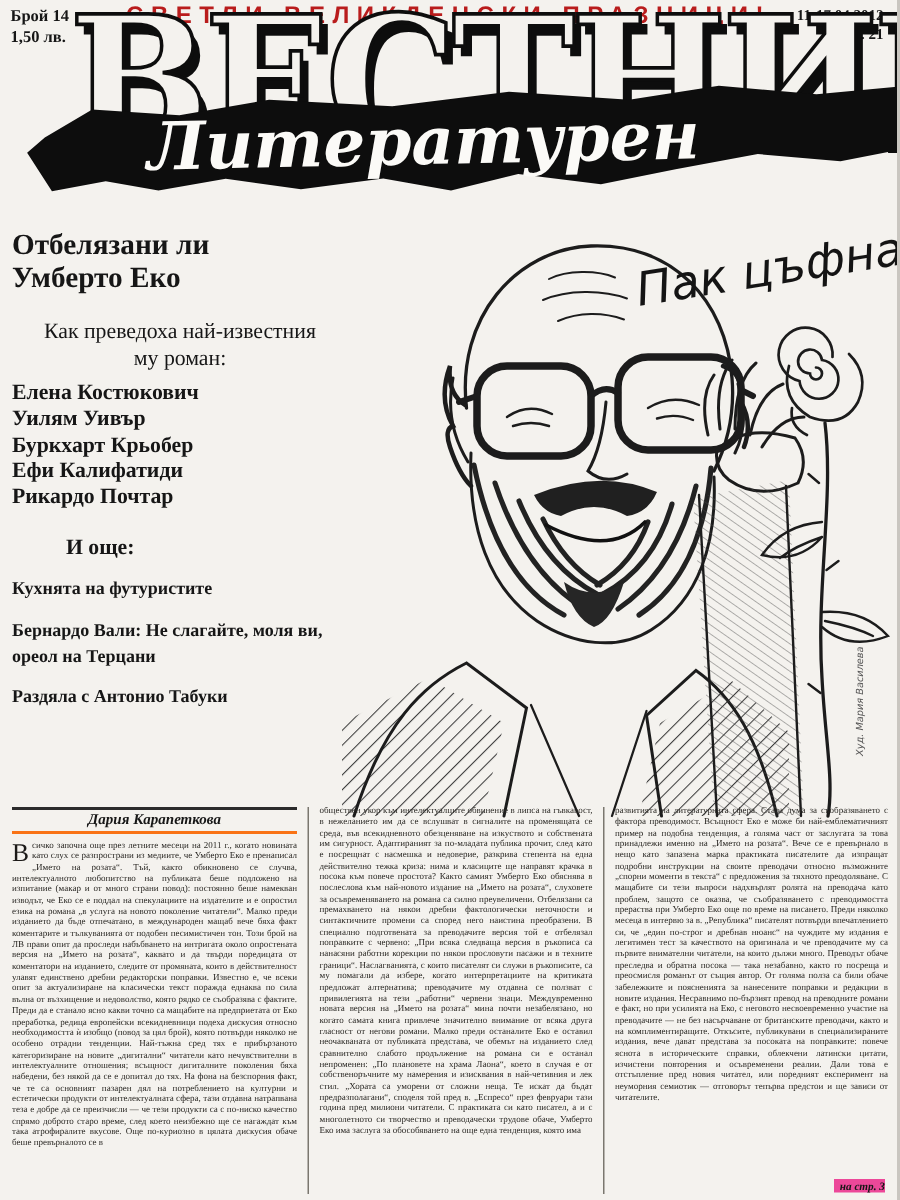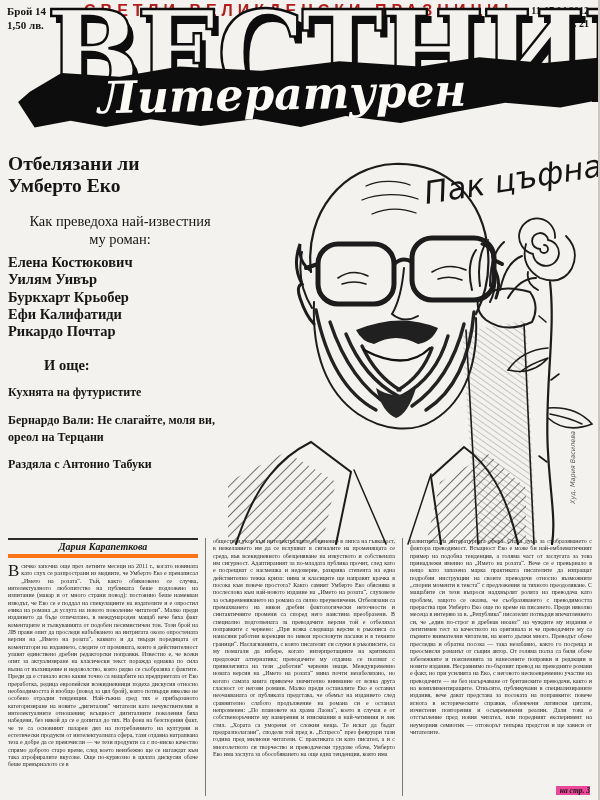--- a/index.html
+++ b/index.html
@@ -35,21 +35,21 @@
   .translator { font-weight:bold; font-size:14.5px; line-height:17.3px; }
   .more-label { font-weight:bold; font-size:14.5px; margin-top:17px;margin-left:36px; }
   .more-item  { font-weight:bold; font-size:12px; line-height:17.3px; margin-top:10px; }
   
   .illustration { position:absolute; left:226px; top:152px; z-index:0; }
   
   .body-wrap { position:absolute; left:8px; top:538px; width:586px; height:258px; display:flex; }
   .bodycol { width:190px; height:258px; overflow:hidden; }
   .bodycol + .bodycol { border-left:1px solid #7a776f; margin-left:7px; padding-left:7px; }
   .byline-box {
-    border-top:2px solid #2b2b2b; border-bottom:4px solid #f97316;
+    border-top:2px solid #2b2b2b; border-bottom:2px solid #f97316;
     text-align:center; font-weight:bold; font-style:italic; font-size:10px;
     padding:1px 0 2px; margin-bottom:5px;
   }
   .bodytext {
     font-size:6px; line-height:7.35px; text-align:justify; color:#2a2824;
   }
   .dropcap {
     float:left; font-size:17px; line-height:14px; padding:1px 2px 0 0; color:#1c1a18;
   }
   .continuation {

